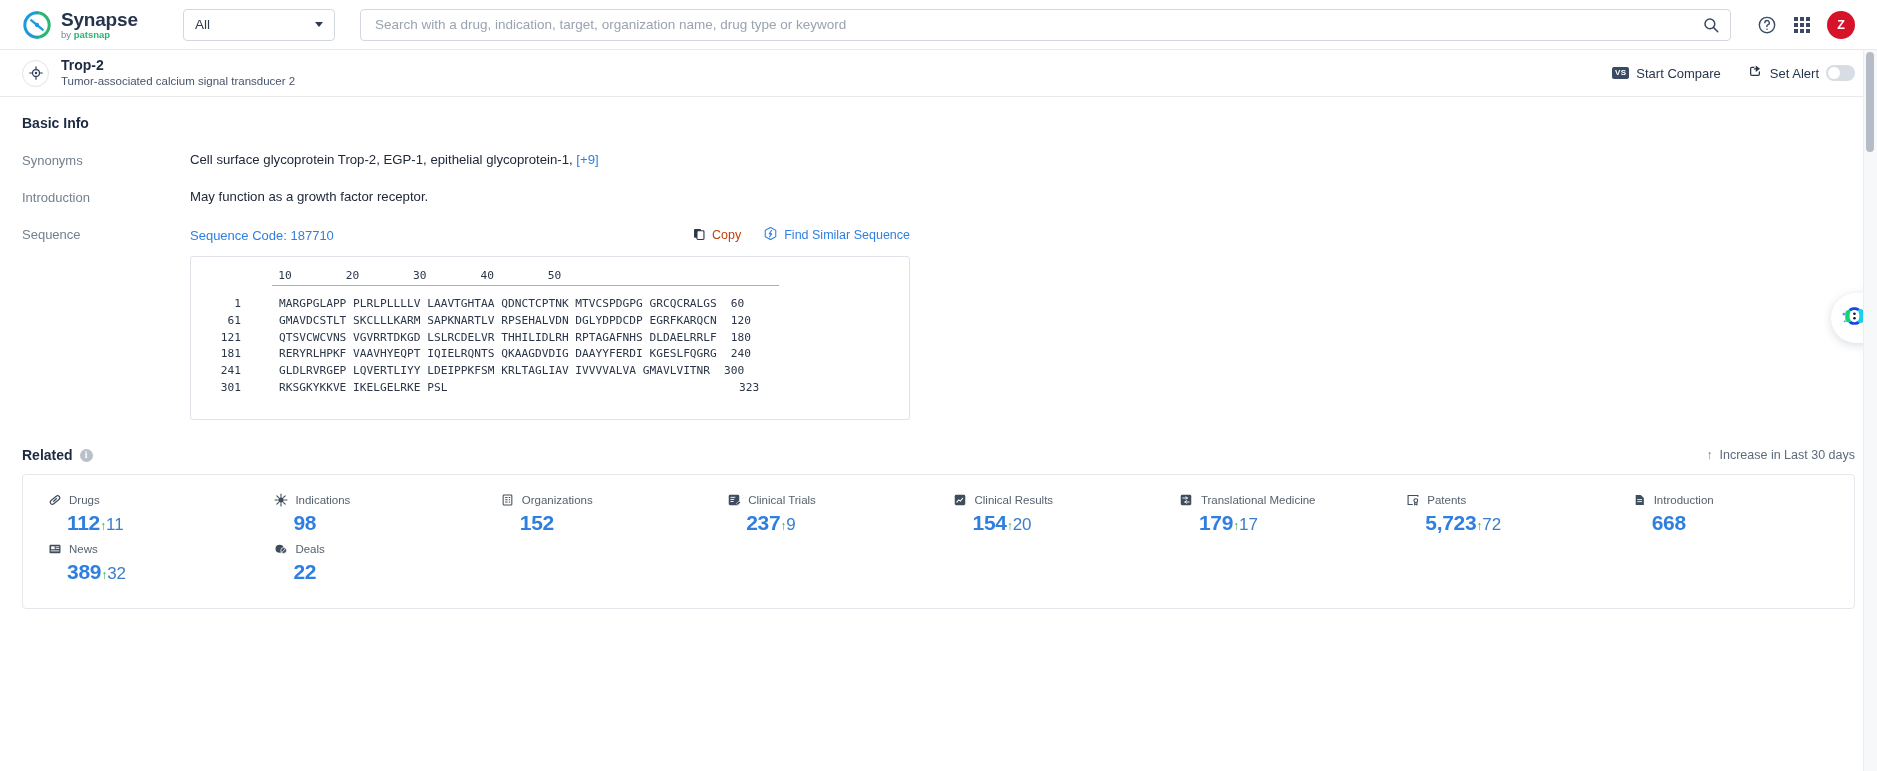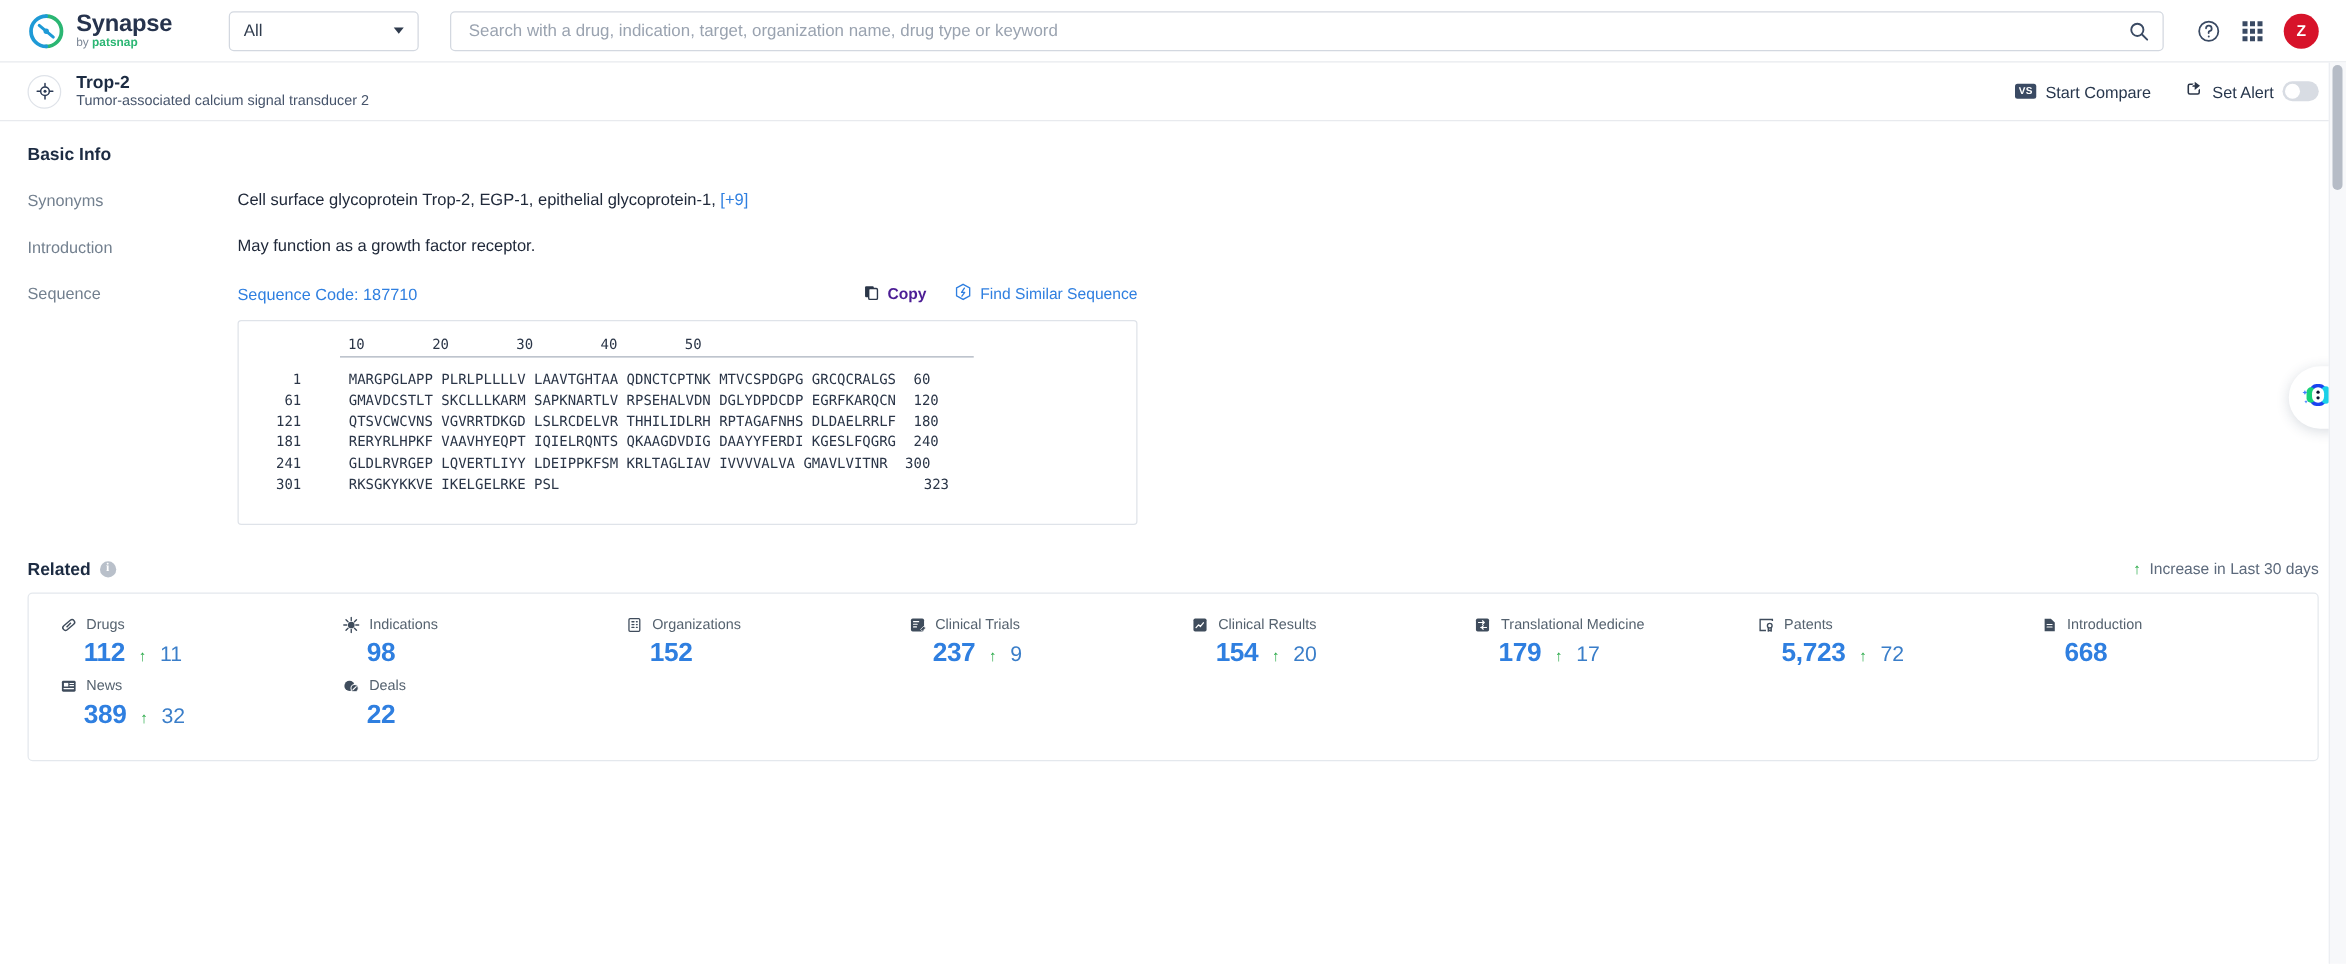--- a/index.html
+++ b/index.html
@@ -115,21 +115,21 @@
   .info-row { display: flex; margin-top: 21px; }
   .info-label { width: 168px; flex: 0 0 168px; font-size: 13px; color: #73808f; padding-top: 1px; }
   .info-value { font-size: 13.2px; color: #20293a; }
   .link { color: #2f7fe0; cursor: pointer; }
 
   
   .seq-head { display: flex; align-items: center; width: 720px; }
   .seq-code { font-size: 13px; color: #2f7fe0; cursor: pointer; }
   .seq-tools { margin-left: auto; display: flex; align-items: center; gap: 22px; }
   .tool { display: flex; align-items: center; gap: 6px; font-size: 12.5px; cursor: pointer; }
-  .tool.dark { color: #4c1d95; font-weight: bold; }
+  .tool.dark { color: #c2410c; }
   .tool.blue { color: #2f7fe0; }
 
   .seq-box {
     margin-top: 12px;
     width: 720px; height: 164px;
     border: 1px solid #dfe3e9; border-radius: 3px;
     background: #fff;
     padding: 13px 20px 0 20px;
     overflow: hidden;
   }
@@ -162,21 +162,21 @@
   .rel-card {
     margin-top: 11px;
     border: 1px solid #e4e8ed; border-radius: 4px;
     background: #fff;
     padding: 17px 10px 18px 10px;
   }
   .rel-grid { display: flex; flex-wrap: wrap; }
   .rel-item { width: 12.5%; padding-left: 14px; margin-bottom: 6px; }
   .rel-item-top { display: flex; align-items: center; gap: 7px; }
   .rel-name { font-size: 11.5px; color: #55626f; }
-  .rel-val-row { display: flex; align-items: baseline; gap: 11px; margin-top: 4px; padding-left: 20px; }
+  .rel-val-row { display: flex; align-items: baseline; gap: 0; margin-top: 4px; padding-left: 20px; }
   .rel-val { font-size: 21px; font-weight: 700; color: #2f7fe0; letter-spacing: -.3px; }
   .rel-delta { font-size: 17px; color: #3a7ec9; }
   .rel-icon { width: 15px; height: 15px; flex: 0 0 15px; display: flex; align-items: center; justify-content: center; }
 
   
   .assistant {
     position: absolute; right: 0; top: 196px;
     width: 46px; height: 50px;
     background: #fff;
     border-radius: 26px 0 0 26px;

